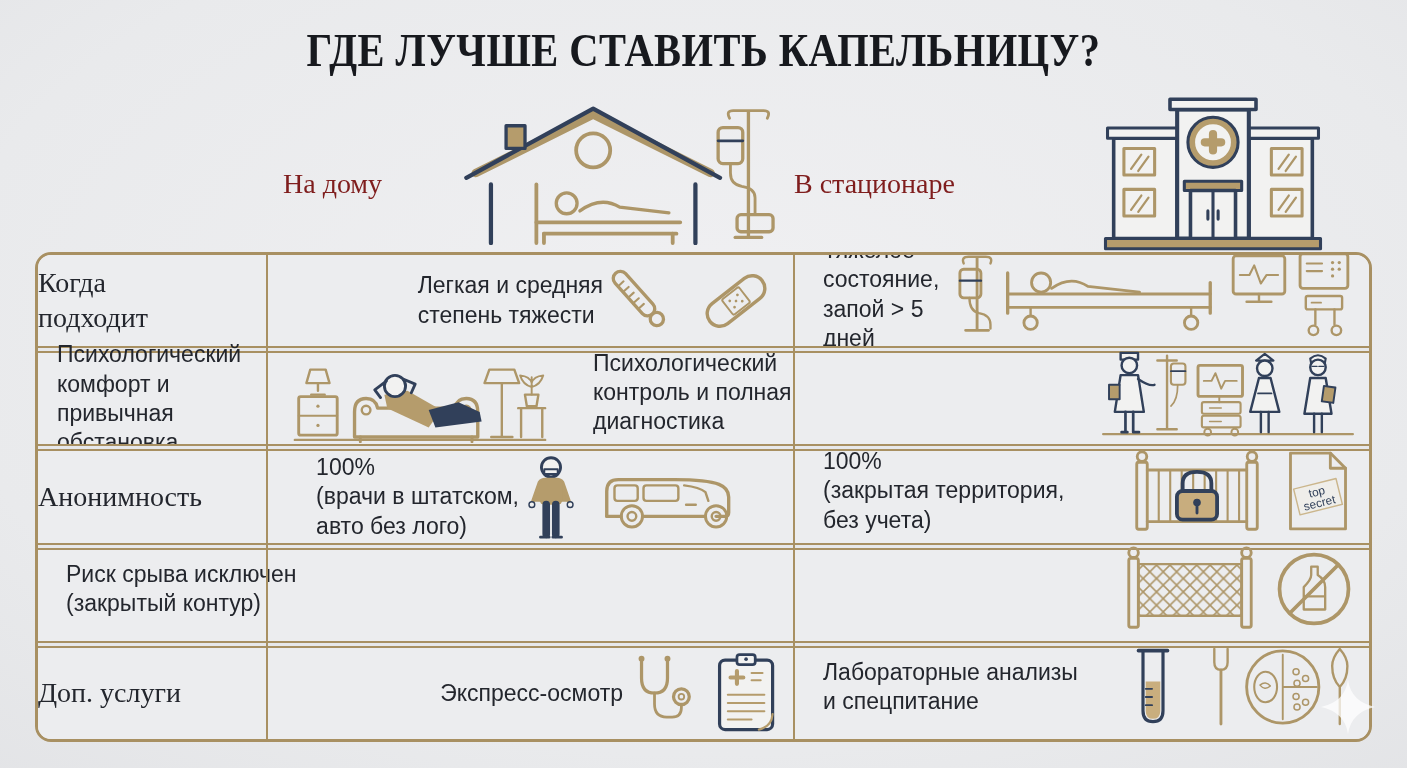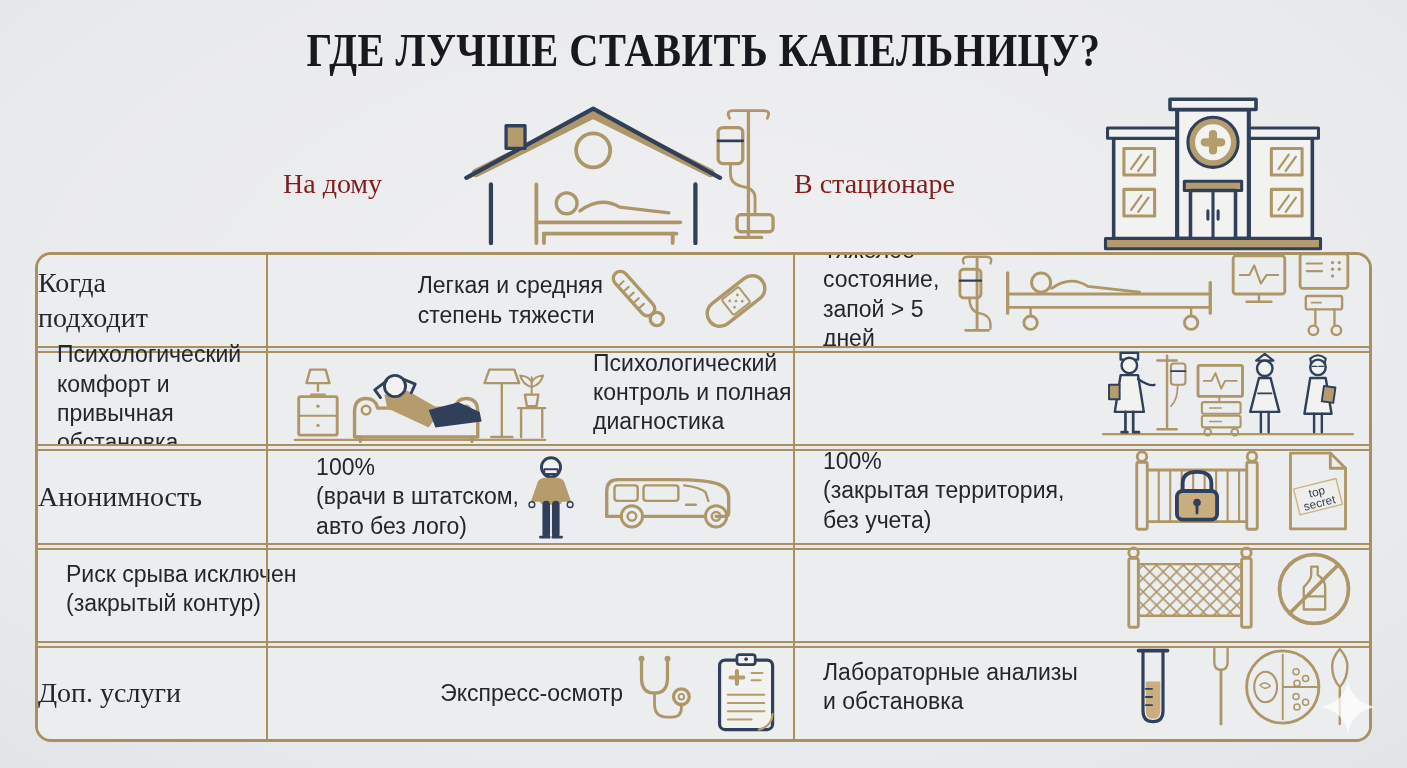--- a/index.html
+++ b/index.html
@@ -363,21 +363,21 @@
           <circle cx="34" cy="7" r="2" fill="#31405a"></circle>
           <path d="M17,27 h14 M24,20 v14" stroke="#b59c6c" stroke-width="4.5" fill="none"></path>
           <path d="M40,22 h12 M40,30 h10" stroke="#b59c6c" stroke-width="2.2" fill="none"></path>
           <path d="M14,46 h40 M14,55 h40 M14,64 h40 M14,73 h26" stroke="#b59c6c" stroke-width="2.2" fill="none"></path>
           <path d="M48,84 q14,-3 15,-17" stroke="#b59c6c" stroke-width="2.5" fill="none"></path>
         </svg>
       </div>
     </div>
     <div class="c-hosp">
       <div class="cell-text">Лабораторные анализы
-и обстановка</div>
+и спецпитание</div>
       <div class="icons" style="gap:28px;">
         <svg width="40" height="88" viewBox="0 0 44 92">
           <path d="M14,40 V72 q0,9 8,9 q8,0 8,-9 V40 Z" fill="#c9ae7e"></path>
           <path d="M11,6 V72 q0,12 11,12 q11,0 11,-12 V6" fill="none" stroke="#31405a" stroke-width="3.5"></path>
           <path d="M6,6 H38" stroke="#31405a" stroke-width="4"></path>
           <path d="M14,48 h7 M14,57 h7 M14,66 h7" stroke="#31405a" stroke-width="2"></path>
         </svg>
         <svg width="154" height="88" viewBox="0 0 162 92">
           <path class="sg" stroke-width="2.5" d="M14,6 v14 M28,6 v14 M14,20 q0,8 7,8 q7,0 7,-8"></path>
           <path class="sg" stroke-width="3" d="M21,28 V85"></path>

